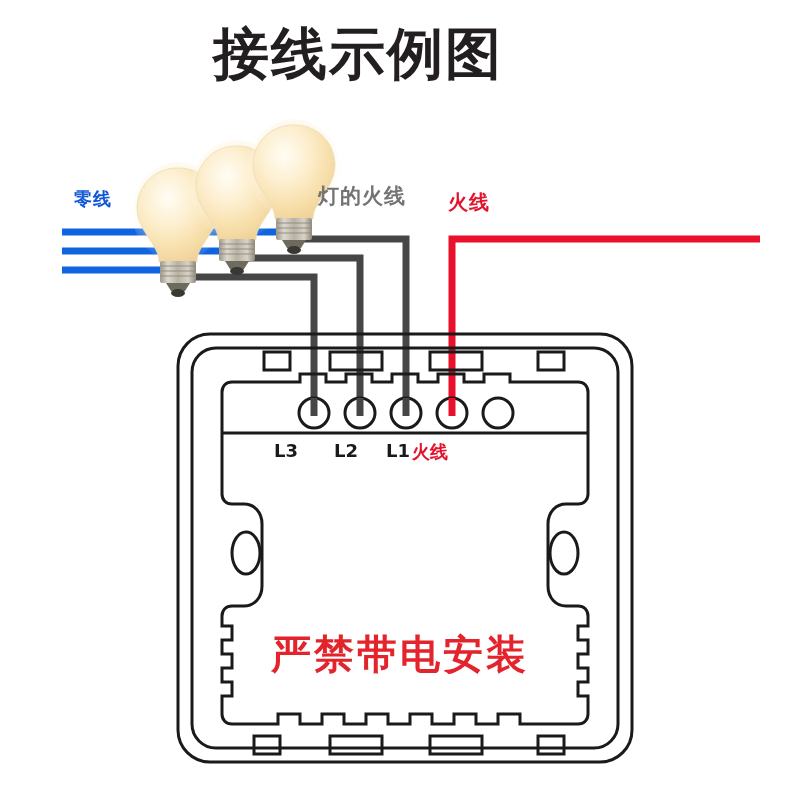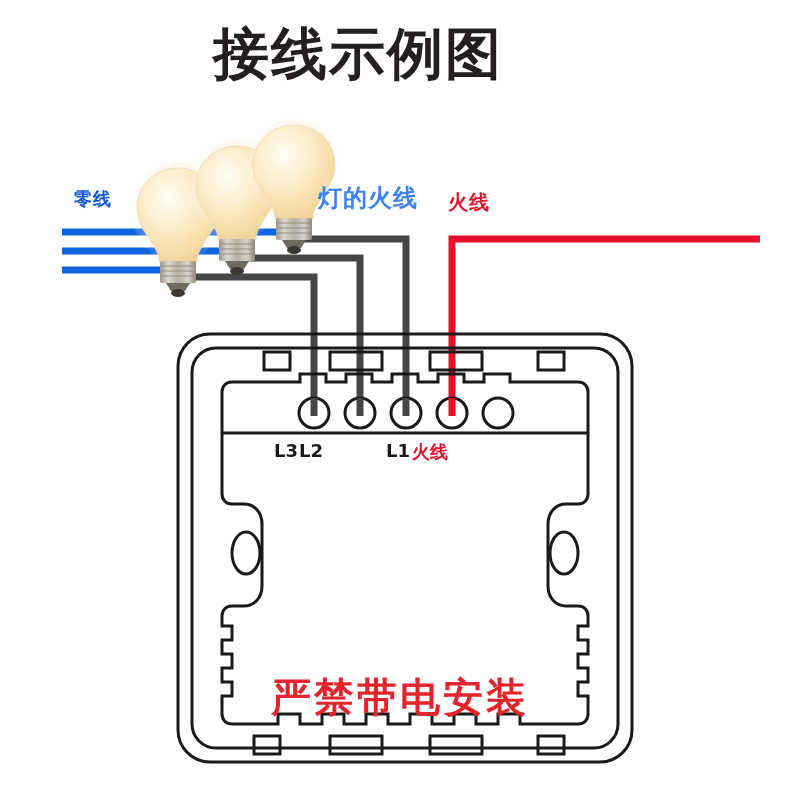--- a/index.html
+++ b/index.html
@@ -47,43 +47,42 @@
     left: 74px;
     top: 190px;
     font-size: 18px;
     font-weight: 700;
     color: #1057d6;
     letter-spacing: 1px;
   }
   #label-lamp-live {
     left: 318px;
     top: 186px;
-    font-size: 24px;
+    font-size: 21px;
     font-weight: 600;
-    color: #3b82f6;
+    color: #737373;
     letter-spacing: 1px;
   }
   #label-live {
     left: 448px;
     top: 192px;
     font-size: 20px;
     font-weight: 700;
     color: #e2142d;
     letter-spacing: 1px;
   }
   #label-warning {
     left: 0;
     top: 634px;
     width: 800px;
     text-align: center;
     font-size: 40px;
     font-weight: 700;
     color: #e4242c;
     letter-spacing: 3px;
-    margin-top: 43px;
   }
   .terminal-label {
     position: absolute;
     top: 440px;
     width: 80px;
     margin-left: -40px;
     text-align: left;
     font-size: 18px;
     font-weight: 700;
     color: #1a1a1a;
@@ -294,19 +293,19 @@
 
   <div class="lbl" id="page-title">接线示例图</div>
 
   <div class="lbl" id="label-neutral">零线</div>
 
   <div class="lbl" id="label-lamp-live">灯的火线</div>
 
   <div class="lbl" id="label-live">火线</div>
 
   <div class="terminal-label" style="left:314px">L3</div>
-  <div class="terminal-label" style="left:339px">L2</div>
+  <div class="terminal-label" style="left:374px">L2</div>
   <div class="terminal-label" style="left:426px">L1</div>
   <div class="terminal-label accent" style="left:452px">火线</div>
 
   <div class="lbl" id="label-warning">严禁带电安装</div>
 
 </div>
 
 </body></html>

